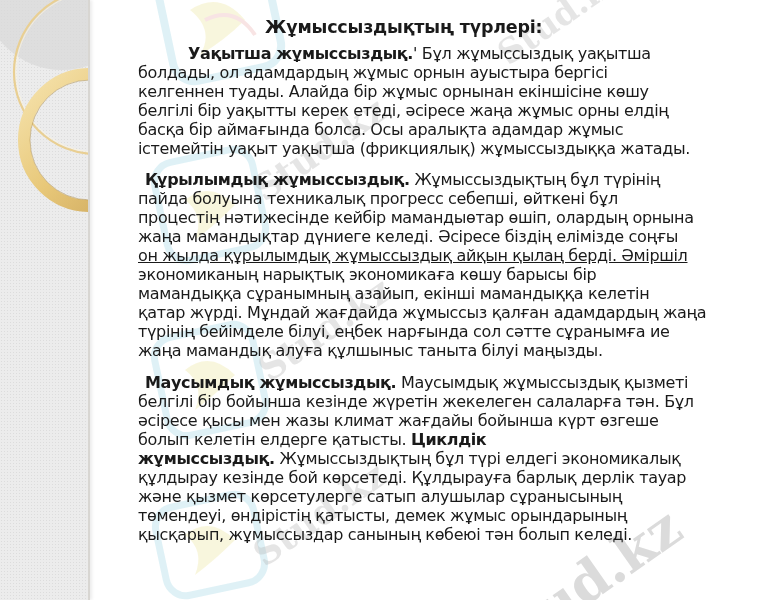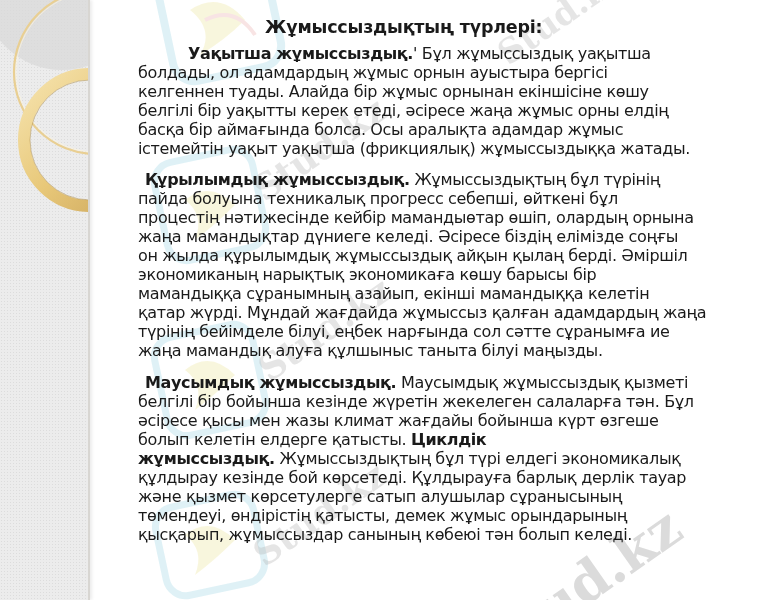--- a/index.html
+++ b/index.html
@@ -87,21 +87,21 @@
     <div class="line" style="left:138px;top:101px;">белгілі бір уақытты керек етеді, әсіресе жаңа жұмыс орны елдің</div>
     <div class="line" style="left:138px;top:120px;">басқа бір аймағында болса. Осы аралықта адамдар жұмыс</div>
     <div class="line" style="left:138px;top:139px;">істемейтін уақыт уақытша (фрикциялық) жұмыссыздыққа жатады.</div>
   </div>
 
   <div>
     <div class="line" style="left:145px;top:170px;"><b>Құрылымдық жұмыссыздық.</b><span> Жұмыссыздықтың бұл түрінің</span></div>
     <div class="line" style="left:138px;top:189px;">пайда болуына техникалық прогресс себепші, өйткені бұл</div>
     <div class="line" style="left:138px;top:208px;">процестің нәтижесінде кейбір мамандыөтар өшіп, олардың орнына</div>
     <div class="line" style="left:138px;top:227px;">жаңа мамандықтар дүниеге келеді. Әсіресе біздің елімізде соңғы</div>
-    <div class="line" style="left:138px;top:246px;">он жылда құрылымдық жұмыссыздық айқын қылаң берді. Әміршіл</div>
+    <div class="line" style="left:138px;top:246px;text-decoration:underline;">он жылда құрылымдық жұмыссыздық айқын қылаң берді. Әміршіл</div>
     <div class="line" style="left:138px;top:265px;text-align:center;">экономиканың нарықтық экономикаға көшу барысы бір</div>
     <div class="line" style="left:138px;top:284px;">мамандыққа сұранымның азайып, екінші мамандыққа келетін</div>
     <div class="line" style="left:138px;top:303px;">қатар жүрді. Мұндай жағдайда жұмыссыз қалған адамдардың жаңа</div>
     <div class="line" style="left:138px;top:322px;">түрінің бейімделе білуі, еңбек нарғында сол сәтте сұранымға ие</div>
     <div class="line" style="left:138px;top:341px;">жаңа мамандық алуға құлшыныс таныта білуі маңызды.</div>
   </div>
 
   <div>
     <div class="line" style="left:145px;top:373px;"><b>Маусымдық  жұмыссыздық.</b><span> Маусымдық жұмыссыздық қызметі</span></div>
     <div class="line" style="left:138px;top:392px;">белгілі бір бойынша кезінде жүретін жекелеген салаларға тән. Бұл</div>

